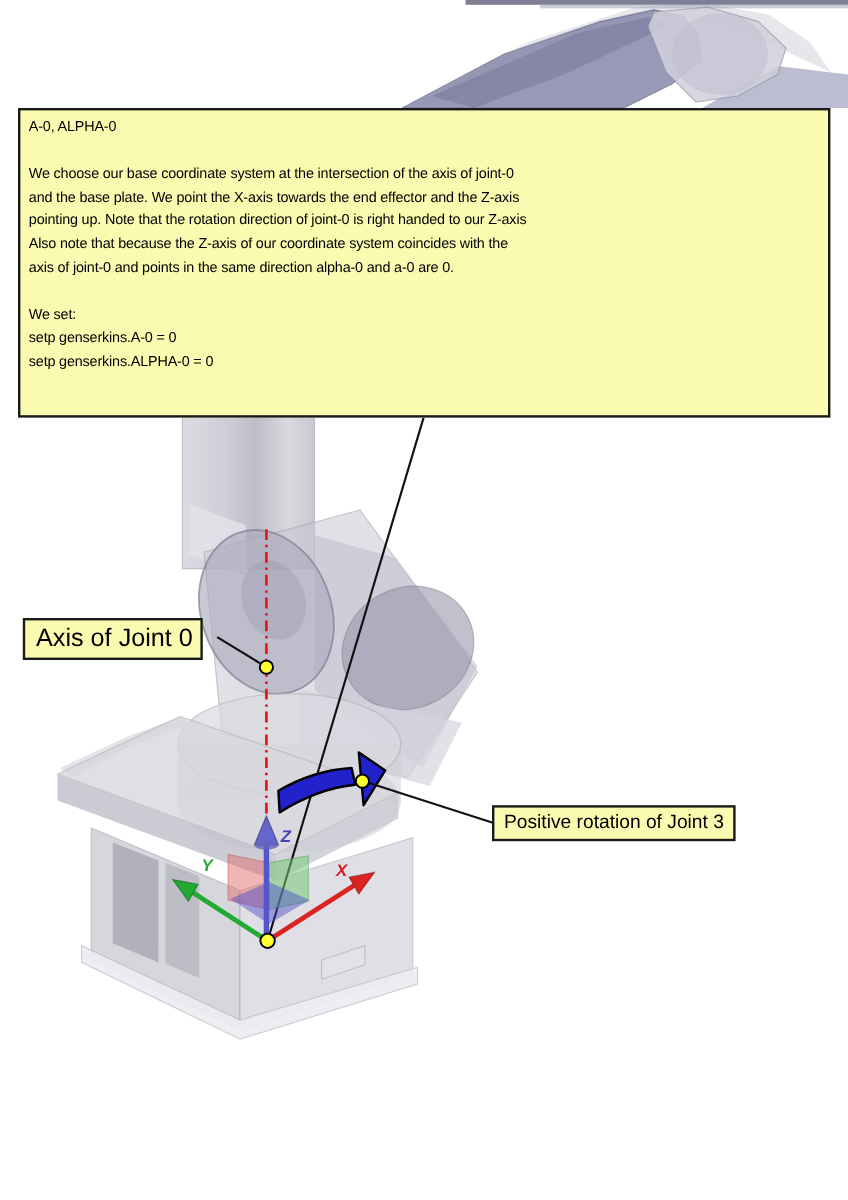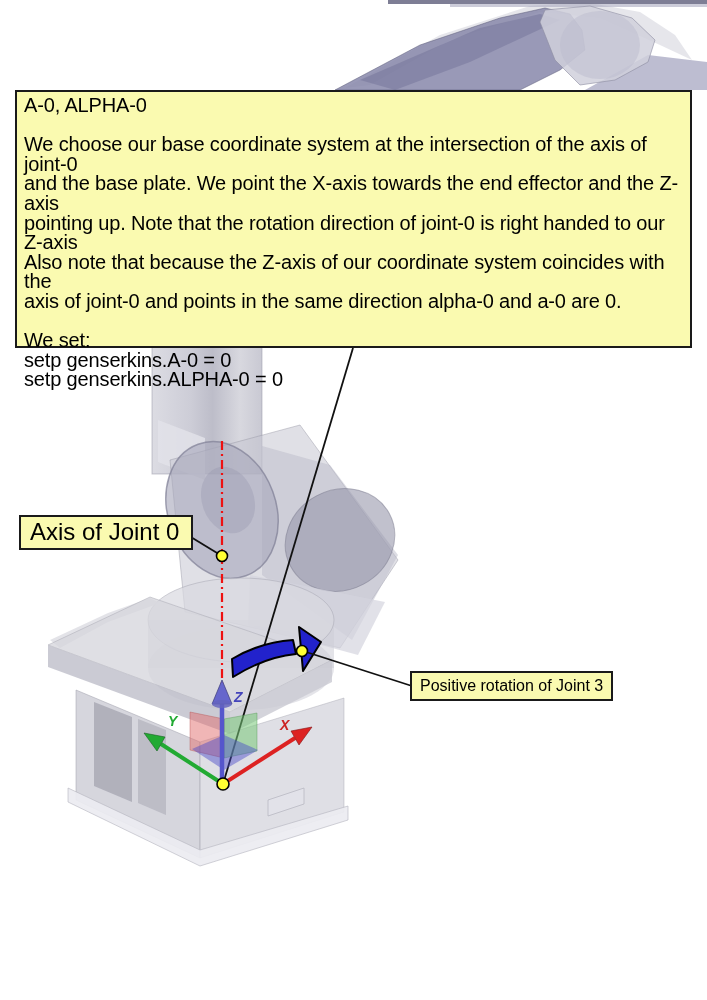--- a/index.html
+++ b/index.html
@@ -5,25 +5,25 @@
   html,body{margin:0;padding:0;background:#ffffff;}
   body{width:707px;height:1000px;position:relative;overflow:hidden;
        font-family:"Liberation Sans", sans-serif;color:#000;}
   #scene{position:absolute;left:0;top:0;width:707px;height:1000px;}
   .callout{
     position:absolute;background:#FAFAB0;border:2px solid #1a1a1a;
     box-sizing:border-box;color:#000;
   }
   #info-box{
     left:15px;top:90px;width:677px;height:258px;
-    padding:4px 7px;font-size:20px;line-height:19.6px;
+    padding:4px 7px;font-size:12px;line-height:19.6px;
     letter-spacing:-0.15px;white-space:pre-line;
   }
   #axis-label{
-    left:19px;top:515px;padding:3px 12px 4px 9px;font-size:24px;line-height:24px;
+    left:19px;top:515px;padding:3px 6px 4px 9px;font-size:21px;line-height:24px;
     white-space:nowrap;
   }
   #rot-label{
     left:410px;top:671px;padding:3px 8px 4px 8px;font-size:16px;line-height:19px;
     white-space:nowrap;
   }
   svg text.axis-letter{font-family:"Liberation Sans",sans-serif;font-weight:bold;font-style:italic;font-size:14px;}
 </style>
 </head>
 <body>

